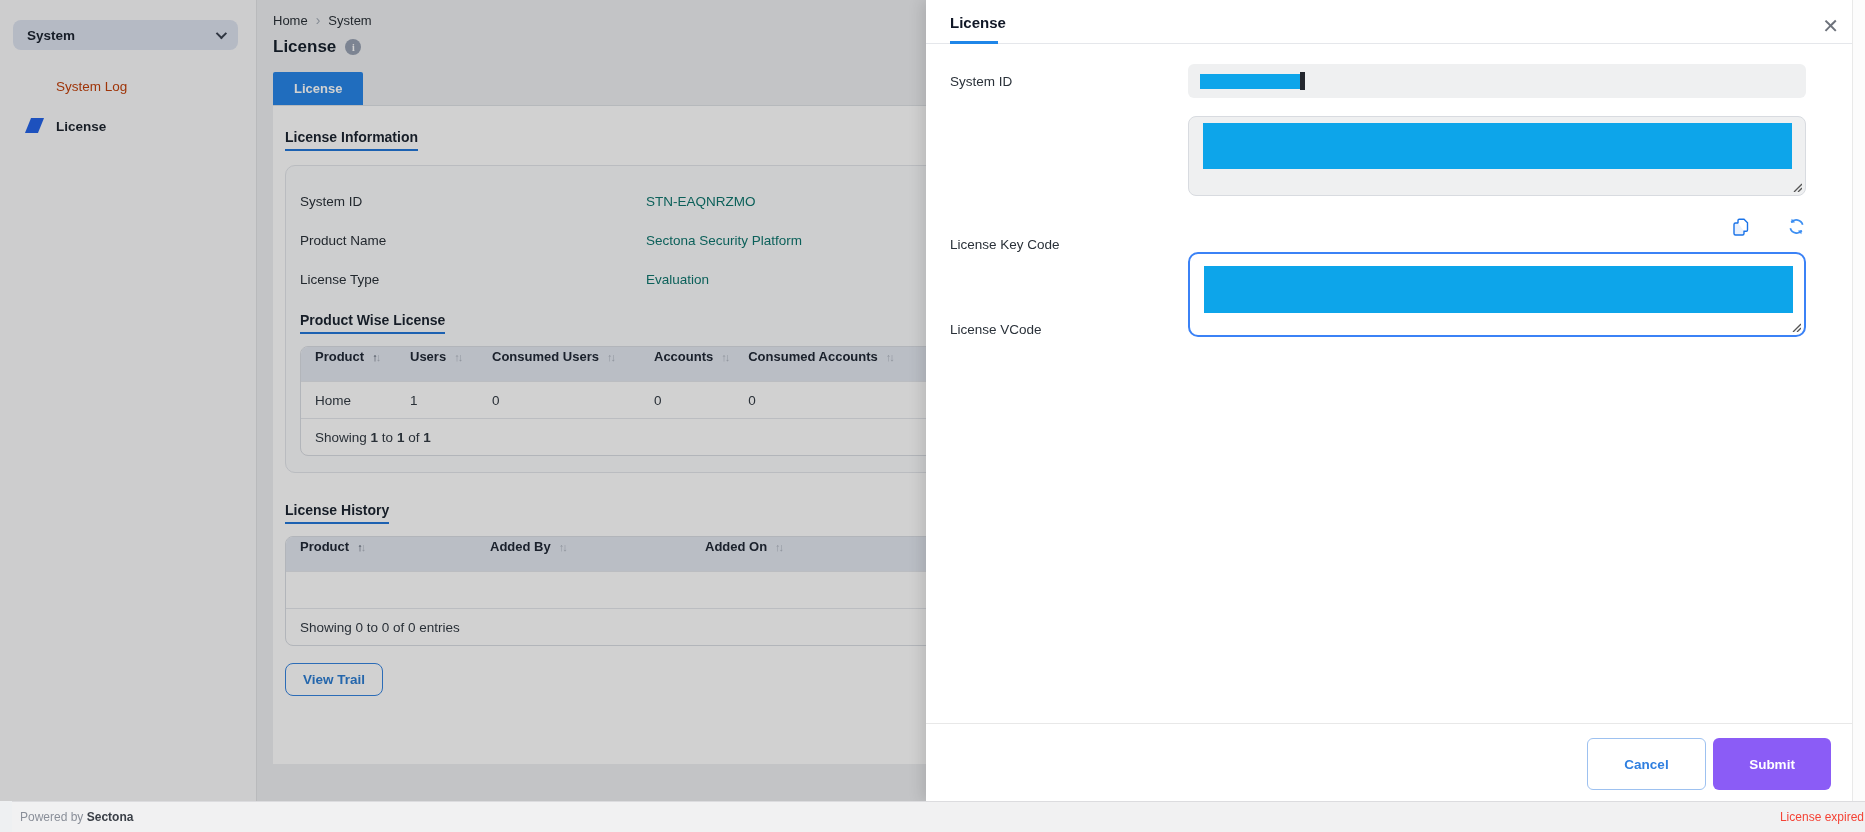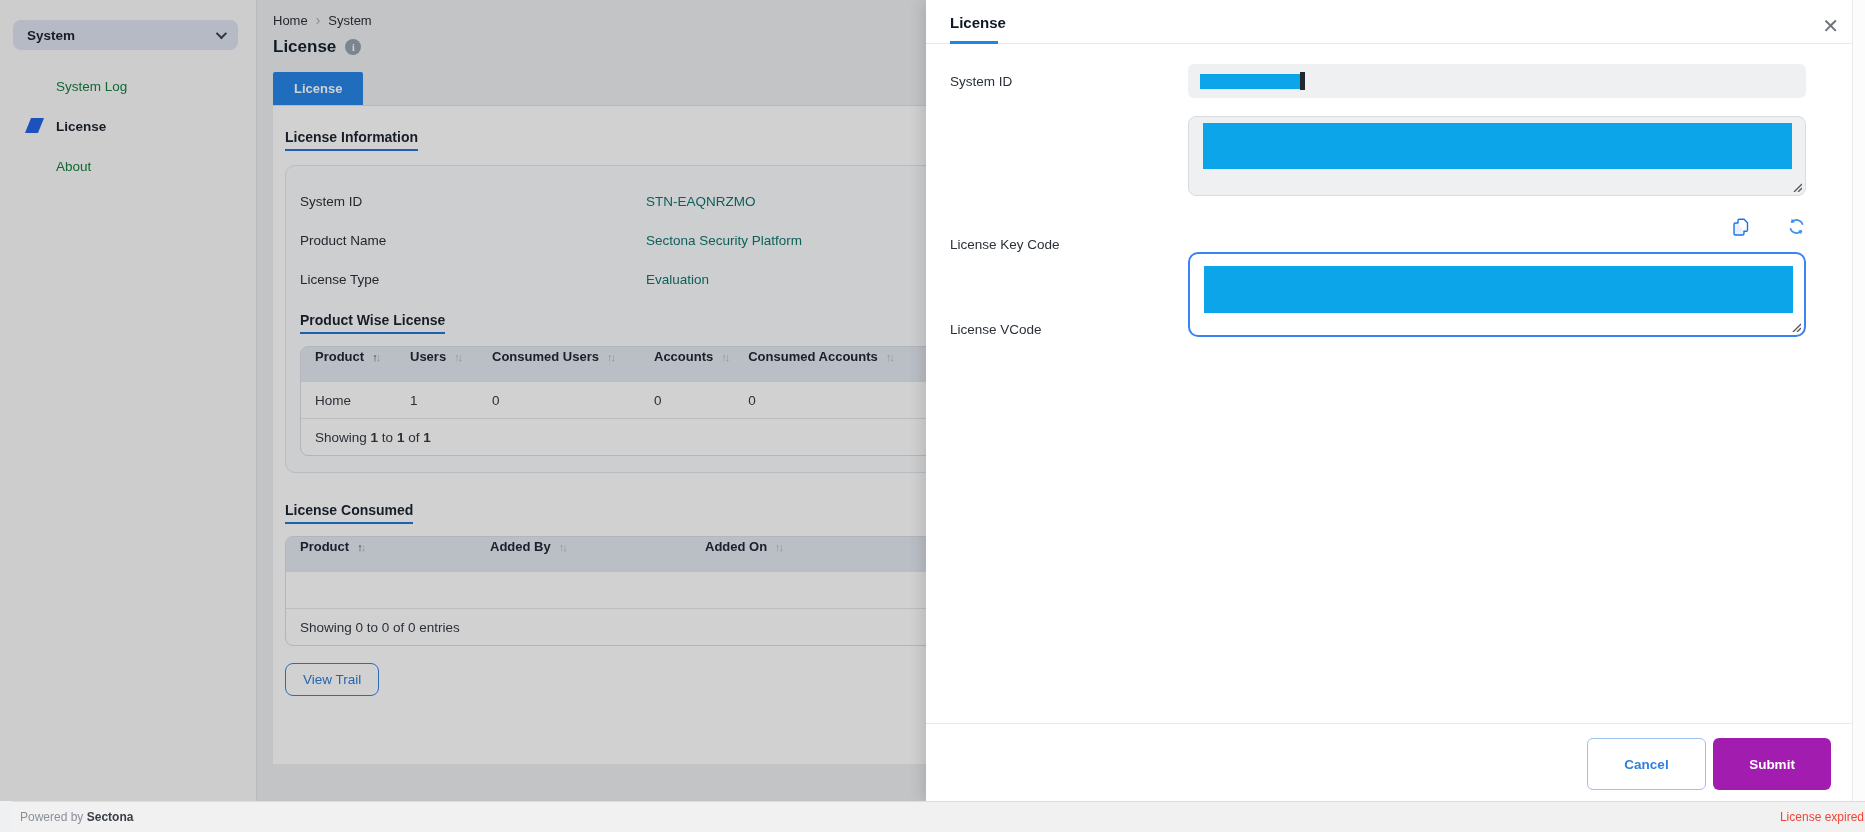--- a/index.html
+++ b/index.html
@@ -20,21 +20,21 @@
     padding:0 14px; cursor:pointer;
   }
   .side-pill .lbl { font-size:13.5px; font-weight:700; color:#1c2430; flex:1; }
   .chev {
     width:8px; height:8px; border-right:2px solid #3a4250; border-bottom:2px solid #3a4250;
     transform:rotate(45deg) translateY(-2px); display:inline-block;
   }
   .side-items { margin-top:16px; }
   .side-item {
     position:relative; height:40px; display:flex; align-items:center;
-    padding-left:56px; font-size:13.5px; color:#15803d; cursor:pointer;
+    padding-left:56px; font-size:13.5px; color:#c2410c; cursor:pointer;
   }
   .side-item.active { font-weight:700; color:#1d242e; }
   .para-icon {
     position:absolute; left:28px; top:12px; width:13px; height:15px;
     background:#2463e8; transform:skewX(-22deg);
   }
 
   
   .main {
     position:absolute; left:257px; top:0; right:0; height:801px;
@@ -88,21 +88,21 @@
   .sort .up { color:#b0b6c0; } .sort .dn { color:#b0b6c0; }
   .sort.sorted-asc .up { color:#4b5563; }
   td.tfooter, td.tfooter-lg { border-top:1px solid #e4e7ec; font-size:13.5px; color:#3a424c; }
   td.tfooter { height:53px; }
   td.tfooter-lg { height:48px; }
   .b { font-weight:700; }
   .history-wrap { margin-right:40px; }
   .empty-row td { height:43px; }
   .view-trail {
     margin-top:17px; display:inline-block; background:#fff; border:1.5px solid #3584e0;
-    color:#2d7dd2; font-size:13.5px; font-weight:400; padding:8px 17px;
+    color:#2d7dd2; font-size:13.5px; font-weight:700; padding:8px 17px;
     border-radius:8px; cursor:pointer;
   }
 
   
   .dim-overlay {
     position:absolute; left:0; top:0; width:100%; height:801px;
     background:rgba(0,0,0,0.18); z-index:40;
   }
 
   
@@ -147,21 +147,21 @@
   .redact.block2 { width:589px; height:47px; }
   .resize-handle { position:absolute; right:3px; bottom:3px; width:10px; height:10px; }
   .icon-row { display:flex; justify-content:flex-end; gap:36px; margin:21px 0 15px 0; }
   .panel-actions {
     border-top:1px solid #e8e8e8; padding:14px 34px 11px 0;
     display:flex; justify-content:flex-end; gap:7px;
   }
   .btn { height:52px; border-radius:6px; font-size:13.5px; font-weight:600; cursor:pointer;
          display:flex; align-items:center; justify-content:center; }
   .btn-cancel { width:119px; background:#fff; border:1.5px solid #9dc1f0; color:#2f7fe0; }
-  .btn-submit { width:118px; background:#a21caf; border:none; color:#fff; font-weight:700; }
+  .btn-submit { width:118px; background:#8b5cf6; border:none; color:#fff; font-weight:700; }
   .panel-scrollbar {
     position:absolute; right:0; top:0; width:13px; height:100%;
     background:#fcfcfc; border-left:1px solid #e9e9e9;
   }
 
   
   .footer {
     position:absolute; left:12px; bottom:0; width:100%; height:31px;
     background:#f1f1f2; border-top:1px solid #dcdcdf; z-index:60;
     display:flex; align-items:center; justify-content:space-between;
@@ -180,23 +180,20 @@
     <span class="lbl">System</span>
     <span class="chev"></span>
   </div>
   <div class="side-items">
     <div class="side-item">
       <span>System Log</span>
     </div>
     <div class="side-item active">
       <span class="para-icon"></span>
       <span>License</span>
-    </div>
-    <div class="side-item">
-      <span>About</span>
     </div>
   </div>
 </div>
 
 <div class="main">
   <div class="breadcrumb">
     <span class="crumb">Home</span>
     <span class="sep">›</span>
     <span class="crumb">System</span>
   </div>
@@ -261,21 +258,21 @@
             <span class="b">1</span>
             <span>of</span>
             <span class="b">1</span>
           </td>
         </tr>
       </tbody>
         </table>
     </div>
 
     <div style="margin-top:28px;">
-      <span class="section-heading">License Consumed</span>
+      <span class="section-heading">License History</span>
     </div>
 
     <div class="history-wrap">
       <table class="grid">
         <tbody>
             <tr>
           <th style="width:190px">
             <span>Product</span><span class="sort sorted-asc"><span class="up">↑</span><span class="dn">↓</span></span>
           </th>
           <th style="width:215px">

